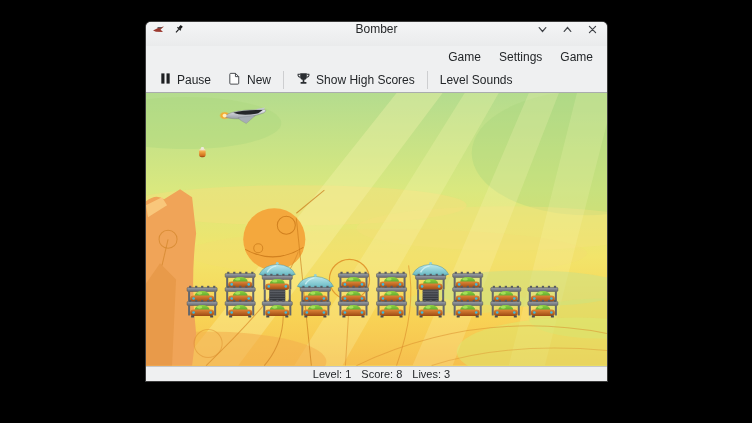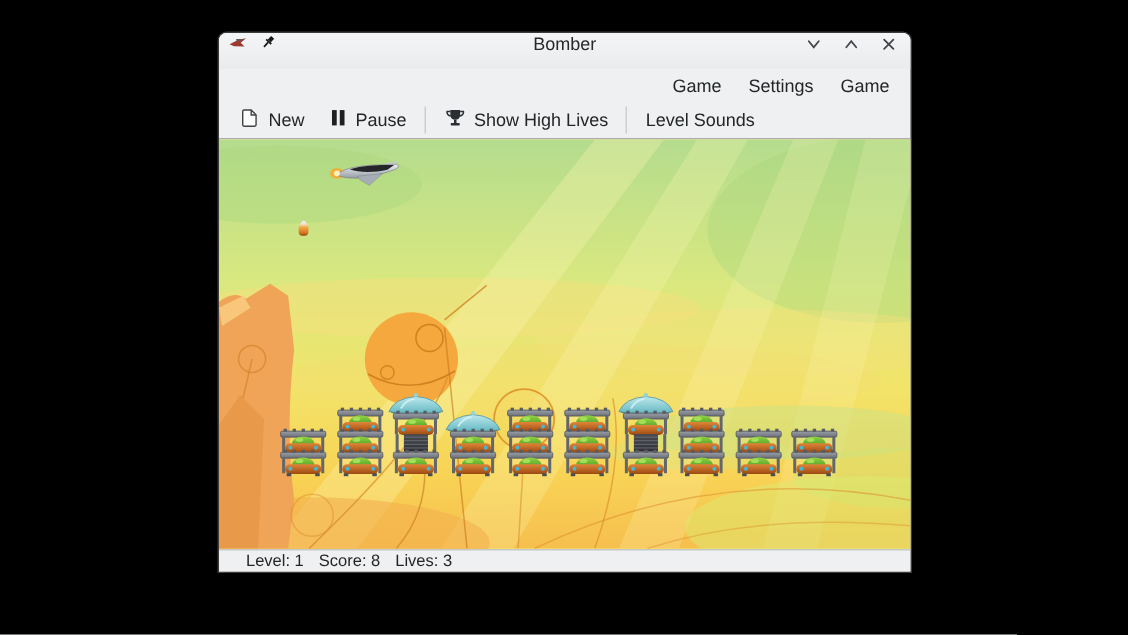--- a/index.html
+++ b/index.html
@@ -16,21 +16,21 @@
   .ctrl{width:16px;height:16px;border:none;background:none;padding:0;display:flex;align-items:center;justify-content:center;cursor:default;}
   .menubar{flex:0 0 22px;display:flex;align-items:center;padding:0 5px;font-size:12px;justify-content:flex-end;}
   .menu-item{padding:2px 9px;background:none;border:none;font:inherit;color:inherit;}
   .toolbar{flex:0 0 25px;box-sizing:border-box;display:flex;align-items:center;padding:0 5px;
            font-size:12px;border-bottom:1px solid #aaacae;}
   .tool-btn{display:flex;align-items:center;gap:5px;padding:2px 8px;border:none;background:none;font:inherit;color:inherit;}
   .tool-sep{width:1px;height:18px;background:#cdced0;margin:0 4px;}
   .game-area{flex:1 1 auto;position:relative;background:#f2e46a;}
   .game-area svg{display:block;width:100%;height:100%;}
   .statusbar{flex:0 0 16px;box-sizing:border-box;border-top:1px solid #c6c7c9;background:#eff0f1;
-             display:flex;align-items:center;justify-content:flex-start;padding:0 8px;font-size:11px;}
+             display:flex;align-items:center;justify-content:center;padding:0 8px;font-size:11px;}
   .status-field{margin-left:10px;}
 </style>
 </head>
 <body>
 
 <div id="window">
 
   <div class="titlebar">
     <div class="tb-left">
       <span>
@@ -70,43 +70,43 @@
   </div>
 
   <div class="menubar">
     <button class="menu-item">Game</button>
     <button class="menu-item">Settings</button>
     <button class="menu-item">Game</button>
   </div>
 
   <div class="toolbar">
     <button class="tool-btn">
+      <span><svg width="13" height="13" viewBox="0 0 14 14">
+            <rect x="2.5" y="1.5" width="3.4" height="11" fill="#1d1f22"></rect>
+            <rect x="8.1" y="1.5" width="3.4" height="11" fill="#1d1f22"></rect>
+          </svg></span>
+      <span>Pause</span>
+    </button>
+    <button class="tool-btn">
       <span><svg width="15" height="15" viewBox="0 0 16 16">
             <path d="M4,2.5 h5 l3.5,3.5 v7 a1,1 0 0 1 -1,1 h-7.5 a1,1 0 0 1 -1,-1 v-9.5 a1,1 0 0 1 1,-1 Z" fill="#fdfdfd" stroke="#3f4246" stroke-width="1"></path>
             <path d="M9,2.5 L9,6 L12.5,6" fill="none" stroke="#3f4246" stroke-width="1"></path>
           </svg></span>
       <span>New</span>
-    </button>
-    <button class="tool-btn">
-      <span><svg width="13" height="13" viewBox="0 0 14 14">
-            <rect x="2.5" y="1.5" width="3.4" height="11" fill="#1d1f22"></rect>
-            <rect x="8.1" y="1.5" width="3.4" height="11" fill="#1d1f22"></rect>
-          </svg></span>
-      <span>Pause</span>
     </button>
     <div class="tool-sep"></div>
     <button class="tool-btn">
       <span><svg width="15" height="15" viewBox="0 0 16 16">
             <path d="M4.5,2.5 h7 v3.5 a3.5,3.5 0 0 1 -7,0 Z" fill="#2b2e32"></path>
             <path d="M4.5,3.5 H2.2 a2.6,2.6 0 0 0 2.6,3.2" fill="none" stroke="#2b2e32" stroke-width="1.1"></path>
             <path d="M11.5,3.5 h2.3 a2.6,2.6 0 0 1 -2.6,3.2" fill="none" stroke="#2b2e32" stroke-width="1.1"></path>
             <rect x="7.1" y="9.4" width="1.8" height="2.4" fill="#2b2e32"></rect>
             <rect x="4.8" y="11.8" width="6.4" height="1.7" rx="0.5" fill="#2b2e32"></rect>
           </svg></span>
-      <span>Show High Lives</span>
+      <span>Show High Scores</span>
     </button>
     <div class="tool-sep"></div>
     <button class="tool-btn">
       <span>Level Sounds</span>
     </button>
   </div>
 
   <div class="game-area">
     <svg viewBox="0 0 460 272" preserveAspectRatio="none">
       <defs>

